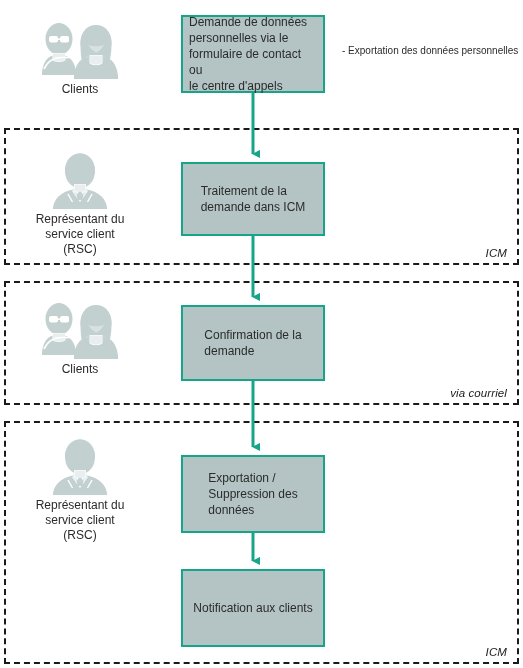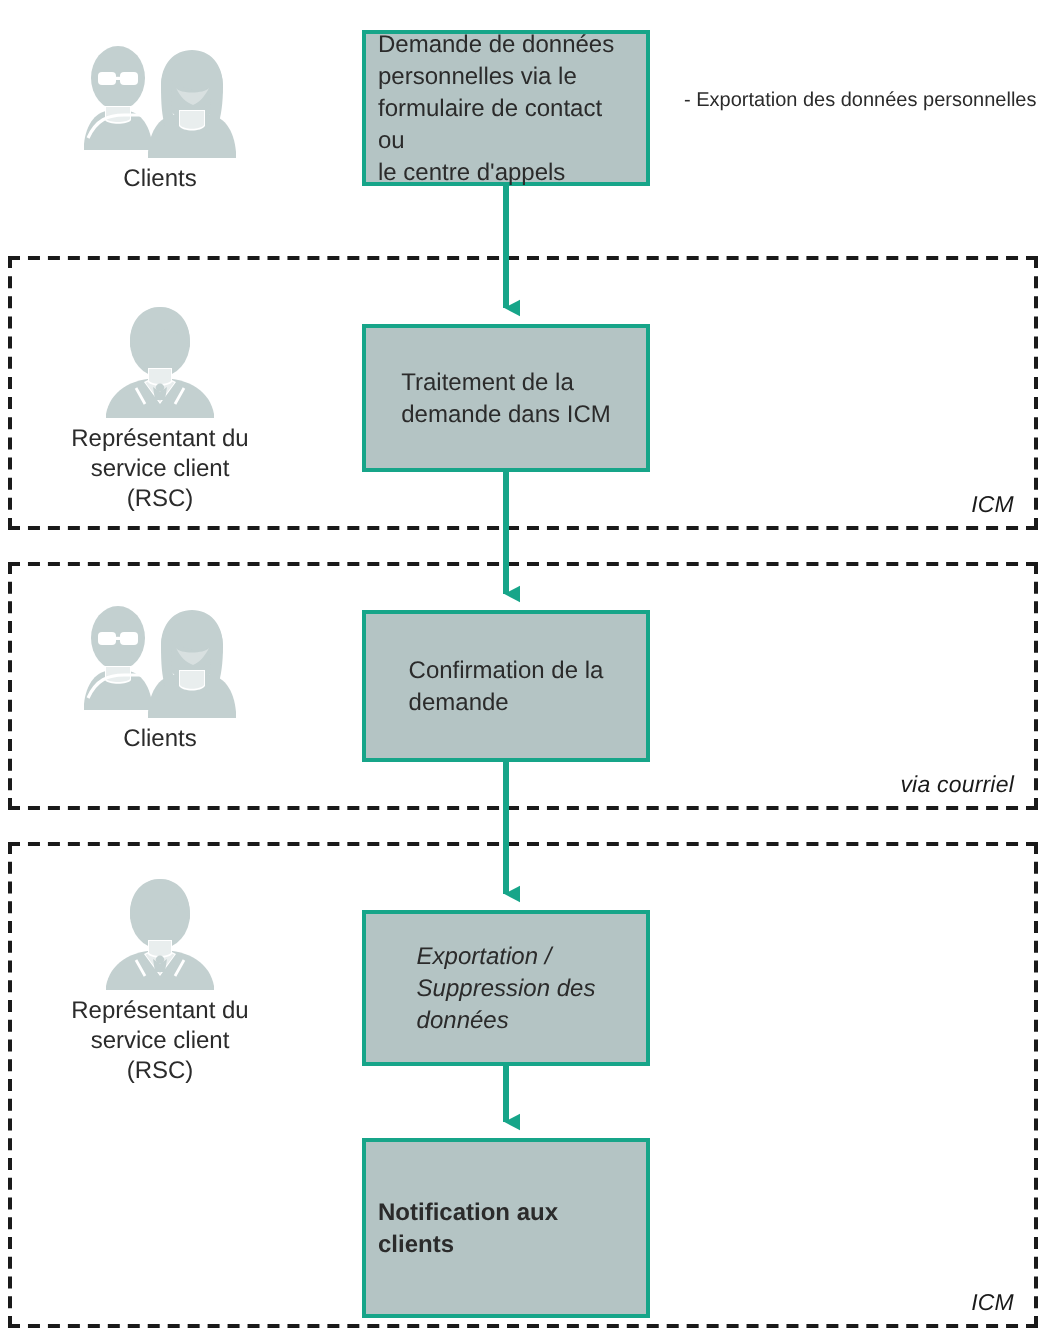--- a/index.html
+++ b/index.html
@@ -85,22 +85,22 @@
   .node-text {
     font-size: 12px;
     line-height: 16px;
     color: #2b2b2b;
     white-space: pre-line;
   }
 
   #node-demande      { top: 15px;  height: 78px; }
   #node-traitement   { top: 162px; height: 74px; }
   #node-confirmation { top: 305px; height: 76px; }
-  #node-exportation  { top: 455px; height: 78px; font-style: italic; }
-  #node-notification { top: 569px; height: 90px; font-weight: bold; }
+  #node-exportation  { top: 455px; height: 78px; }
+  #node-notification { top: 569px; height: 78px; }
 
   
   .conn {
     position: absolute;
     left: 0;
     top: 0;
     width: 523px;
     height: 668px;
     pointer-events: none;
   }

